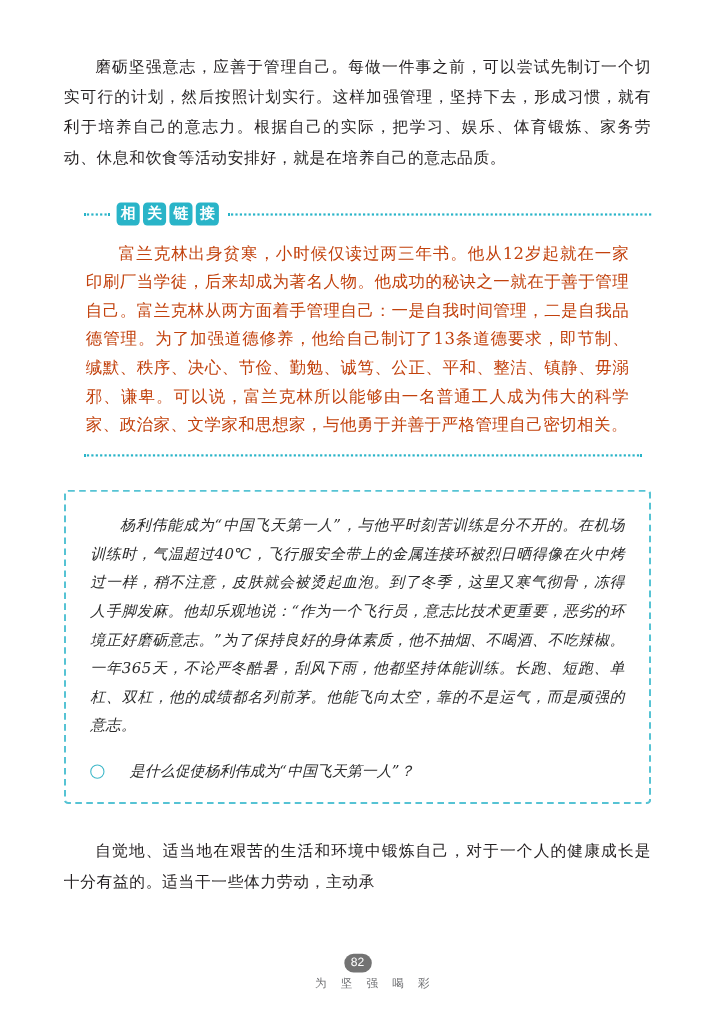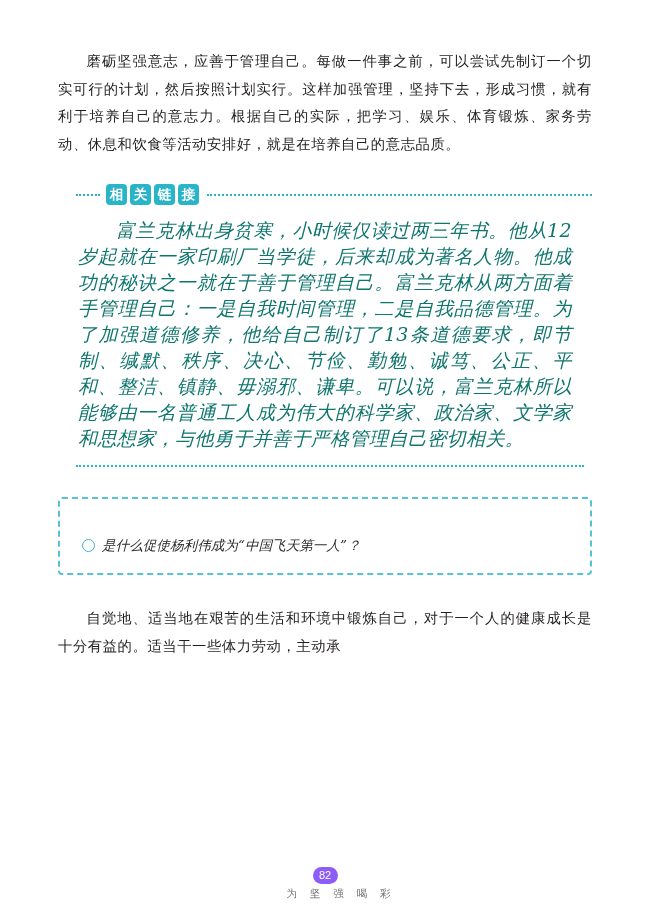--- a/index.html
+++ b/index.html
@@ -83,29 +83,28 @@
     font-family: "DejaVu Sans", sans-serif;
   }
   .dotline-right {
     flex: 1;
     height: 0;
     border-top: 2px dotted #29b4c8;
     margin-left: 8px;
   }
   .link-body {
     margin: 12px 20px 0 20px;
-    font-size: 19px;
+    font-size: 15px;
     line-height: 26px;
     letter-spacing: 0.4px;
     text-align: justify;
     text-justify: inter-character;
     text-indent: 2em;
-    color: #0f766e;
+    color: #c2410c;
     font-family: "DejaVu Serif", serif;
-    font-style: italic;
   }
   .link-foot {
     margin-top: 14px;
     margin-left: 18px;
     margin-right: 8px;
     height: 0;
     border-top: 2px dotted #29b4c8;
   }
 
   
@@ -125,21 +124,21 @@
     text-indent: 2em;
     color: #2b2b2b;
     font-family: "DejaVu Serif", serif;
     font-style: italic;
     margin: 0;
   }
   .case-question {
     margin-top: 16px;
     display: flex;
     align-items: flex-start;
-    gap: 7px;
+    gap: 23px;
     font-size: 13.6px;
     line-height: 24px;
     color: #2b2b2b;
     font-family: "DejaVu Serif", serif;
     font-style: italic;
   }
   .q-circle {
     flex: 0 0 auto;
     width: 11px;
     height: 11px;
@@ -155,21 +154,21 @@
     bottom: 18px;
     width: 650px;
     text-align: center;
   }
   .page-num {
     display: inline-block;
     width: 25px;
     height: 17px;
     line-height: 17px;
     border-radius: 9px;
-    background: #8b5cf6;
+    background: #737373;
     color: #ffffff;
     font-size: 11px;
     font-family: "Liberation Sans", sans-serif;
   }
   .footer-text {
     margin-top: 3px;
     font-size: 10.5px;
     letter-spacing: 5px;
     color: #6d6e71;
     padding-left: 32px;
@@ -192,20 +191,21 @@
         <span class="ch">接</span>
       </span>
       <span class="dotline-right"></span>
     </div>
     <p class="link-body">富兰克林出身贫寒，小时候仅读过两三年书。他从12岁起就在一家印刷厂当学徒，后来却成为著名人物。他成功的秘诀之一就在于善于管理自己。富兰克林从两方面着手管理自己：一是自我时间管理，二是自我品德管理。为了加强道德修养，他给自己制订了13条道德要求，即节制、缄默、秩序、决心、节俭、勤勉、诚笃、公正、平和、整洁、镇静、毋溺邪、谦卑。可以说，富兰克林所以能够由一名普通工人成为伟大的科学家、政治家、文学家和思想家，与他勇于并善于严格管理自己密切相关。</p>
     <div class="link-foot"></div>
   </div>
 
 
   <div class="case-box">
+    <p class="case-body">杨利伟能成为“中国飞天第一人”，与他平时刻苦训练是分不开的。在机场训练时，气温超过40℃，飞行服安全带上的金属连接环被烈日晒得像在火中烤过一样，稍不注意，皮肤就会被烫起血泡。到了冬季，这里又寒气彻骨，冻得人手脚发麻。他却乐观地说：“作为一个飞行员，意志比技术更重要，恶劣的环境正好磨砺意志。”为了保持良好的身体素质，他不抽烟、不喝酒、不吃辣椒。一年365天，不论严冬酷暑，刮风下雨，他都坚持体能训练。长跑、短跑、单杠、双杠，他的成绩都名列前茅。他能飞向太空，靠的不是运气，而是顽强的意志。</p>
     <div class="case-question">
       <span class="q-circle"></span>
       <span>是什么促使杨利伟成为“中国飞天第一人”？</span>
     </div>
   </div>
 
   <p class="para indent block-end">自觉地、适当地在艰苦的生活和环境中锻炼自己，对于一个人的健康成长是十分有益的。适当干一些体力劳动，主动承</p>
 </div>
 
 <div class="footer">

